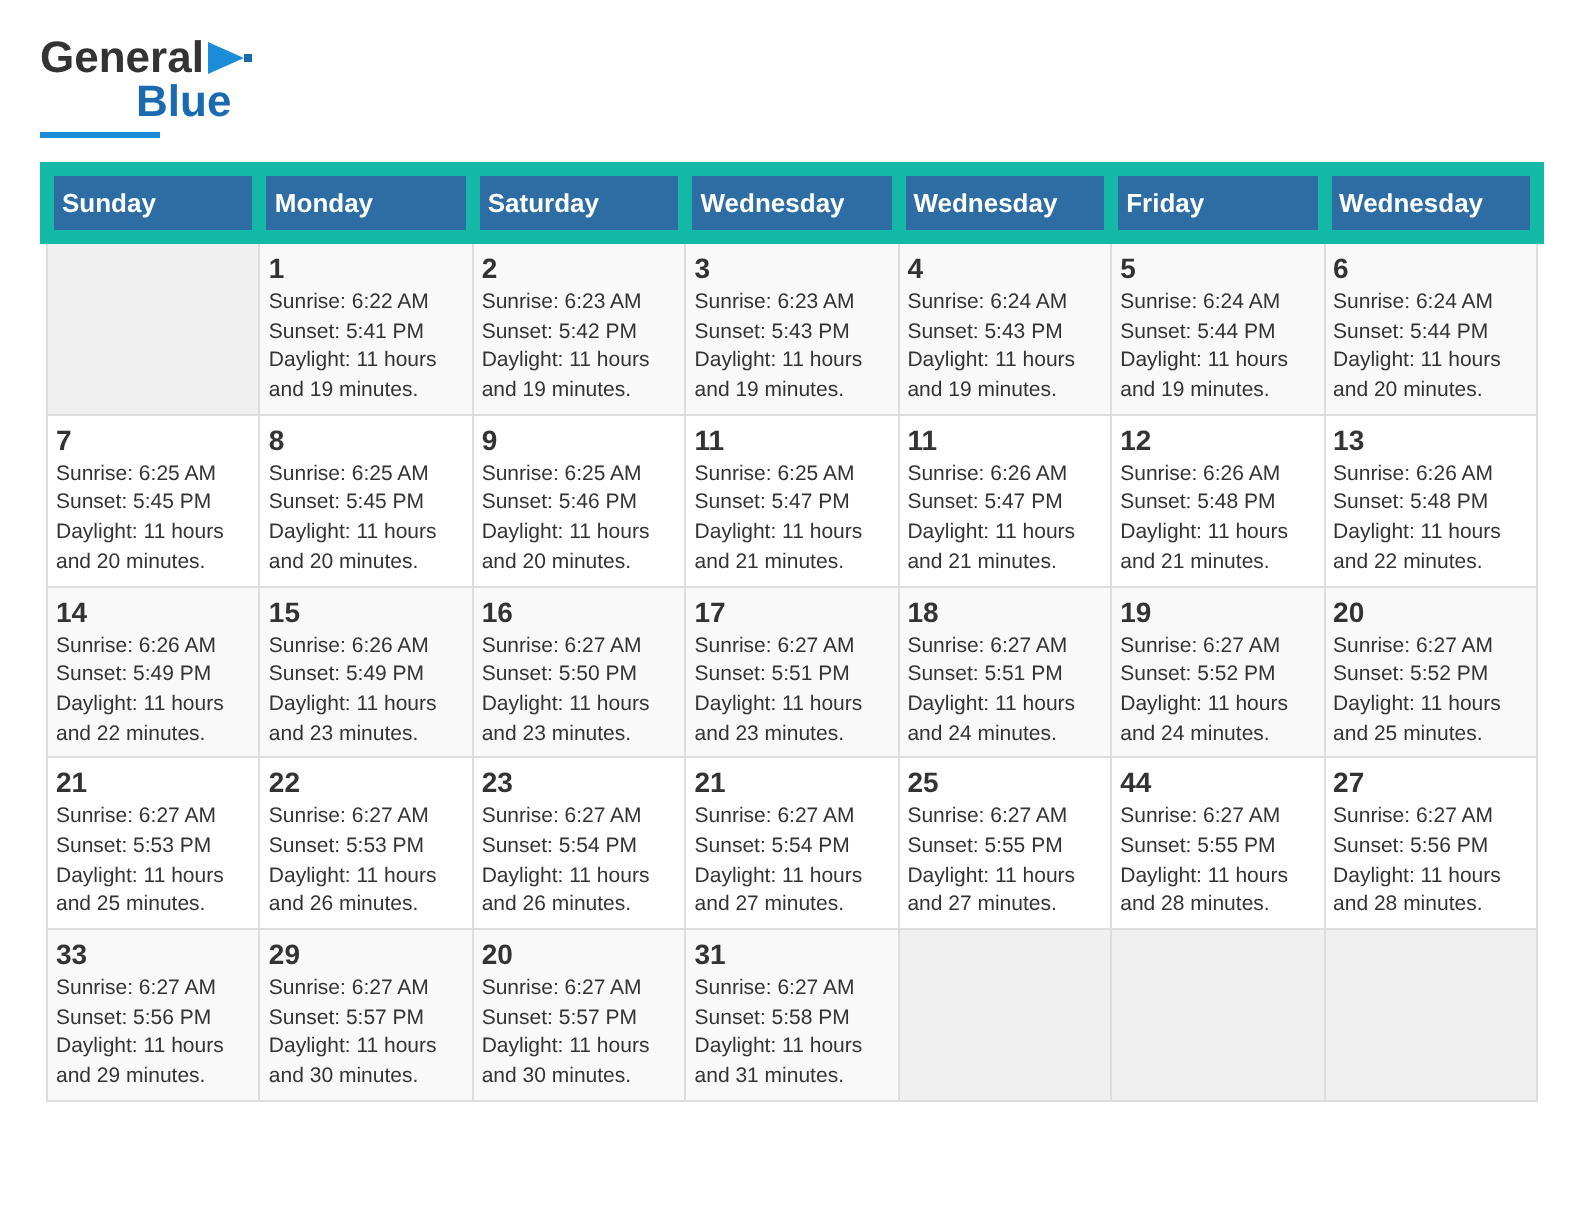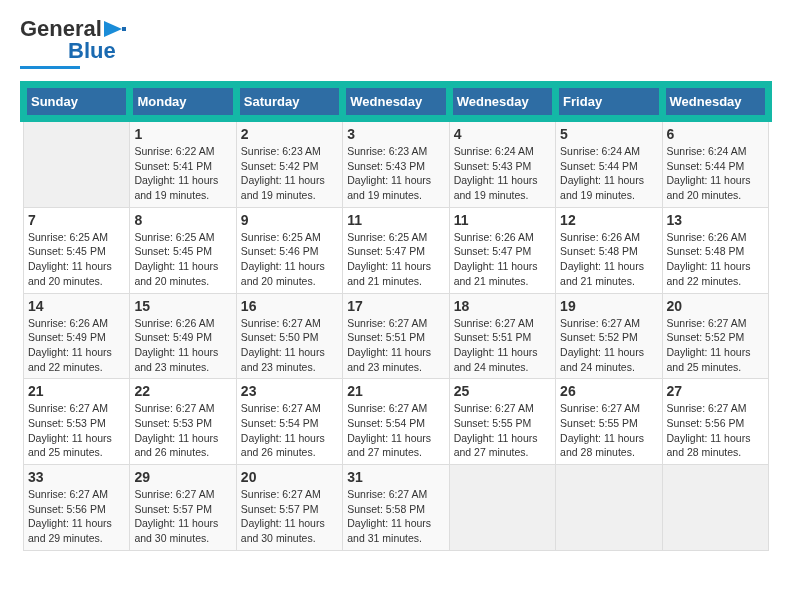--- a/index.html
+++ b/index.html
@@ -300,21 +300,21 @@
 and 27 minutes.</div>
         </td>
         <td>
           <span class="day-number">25</span>
           <div class="day-info" style="white-space: pre-line;">Sunrise: 6:27 AM
 Sunset: 5:55 PM
 Daylight: 11 hours
 and 27 minutes.</div>
         </td>
         <td>
-          <span class="day-number">26</span>
+          <span class="day-number">44</span>
           <div class="day-info" style="white-space: pre-line;">Sunrise: 6:27 AM
 Sunset: 5:55 PM
 Daylight: 11 hours
 and 28 minutes.</div>
         </td>
         <td>
           <span class="day-number">27</span>
           <div class="day-info" style="white-space: pre-line;">Sunrise: 6:27 AM
 Sunset: 5:56 PM
 Daylight: 11 hours

